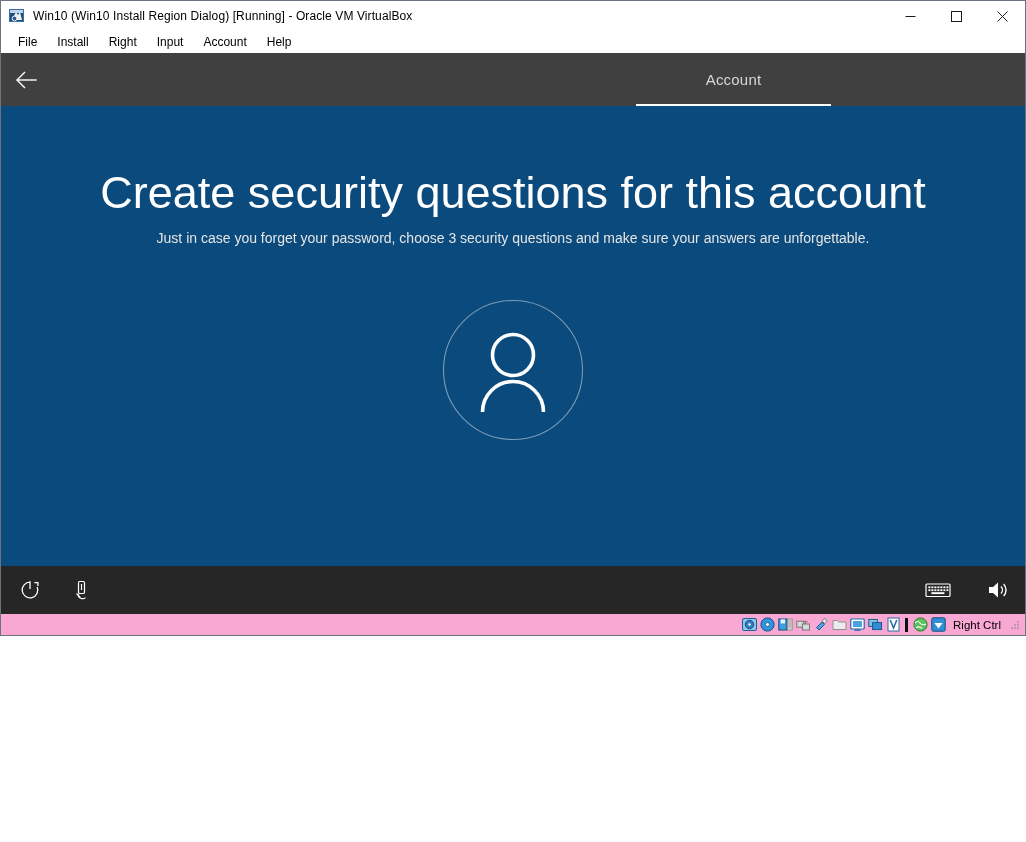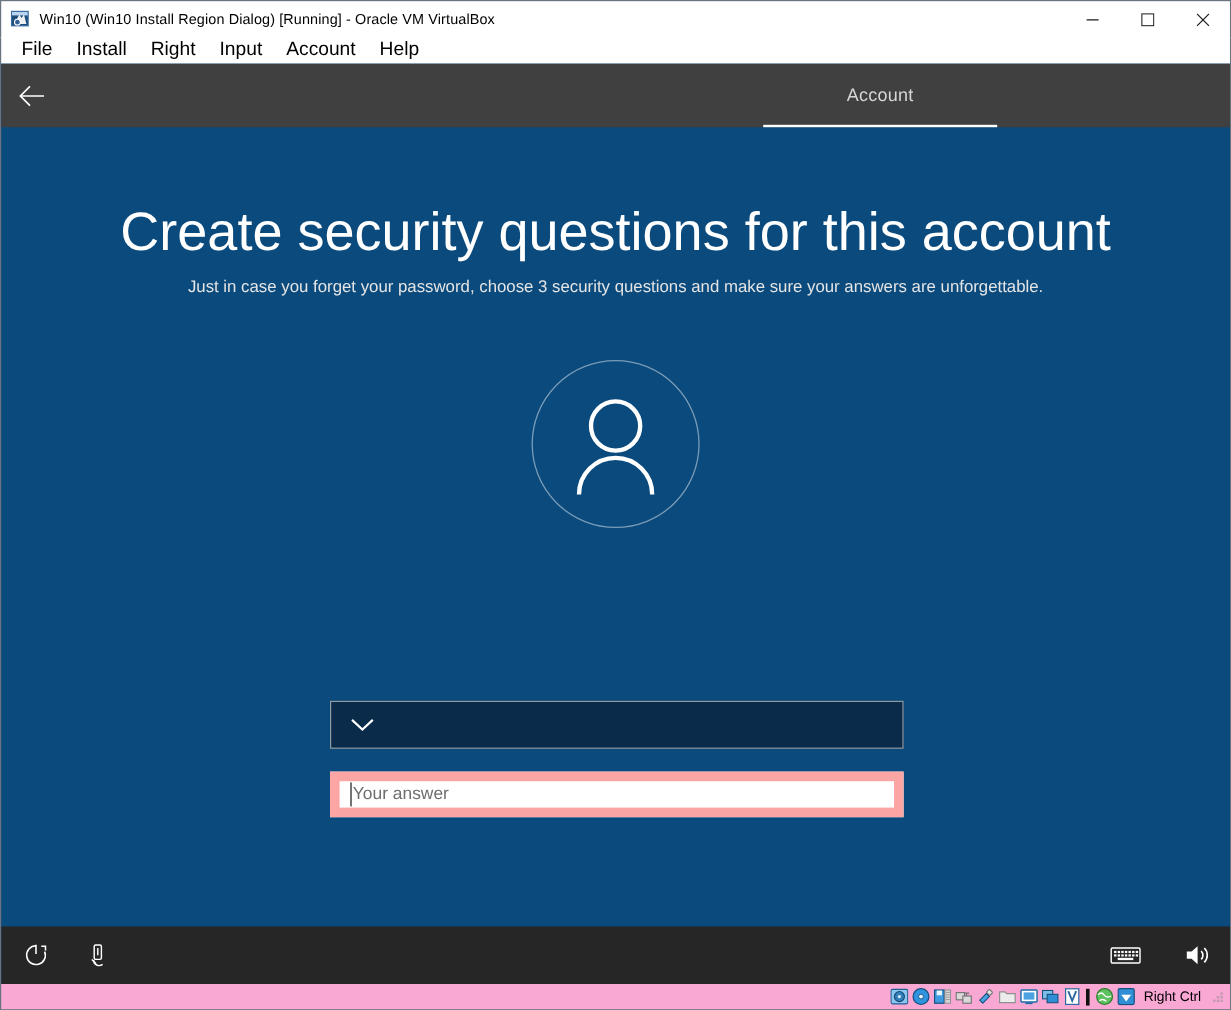--- a/index.html
+++ b/index.html
@@ -9,21 +9,21 @@
     width: 1026px;
     height: 842px;
     overflow: hidden;
     background: #ffffff;
     font-family: "Liberation Sans", sans-serif;
   }
 
   #app {
     position: relative;
     width: 1026px;
-    height: 842px;
+    height: 636px;
     background: #ffffff;
     display: flex;
     flex-direction: column;
   }
 
   
   .vb-titlebar {
     height: 31px;
     background: #ffffff;
     border-top: 1px solid #6b7380;
@@ -66,21 +66,21 @@
     height: 22px;
     background: #ffffff;
     border-left: 1px solid #6b7380;
     border-right: 1px solid #6b7380;
     display: flex;
     align-items: center;
     padding-left: 7px;
     flex: none;
   }
   .vb-menu-item {
-    font-size: 16px;
+    font-size: 12px;
     color: #000000;
     padding: 2px 10px 3px 10px;
     cursor: default;
     white-space: nowrap;
   }
 
   
   .vm-screen {
     flex: 1 1 auto;
     background: #0a4a7d;

